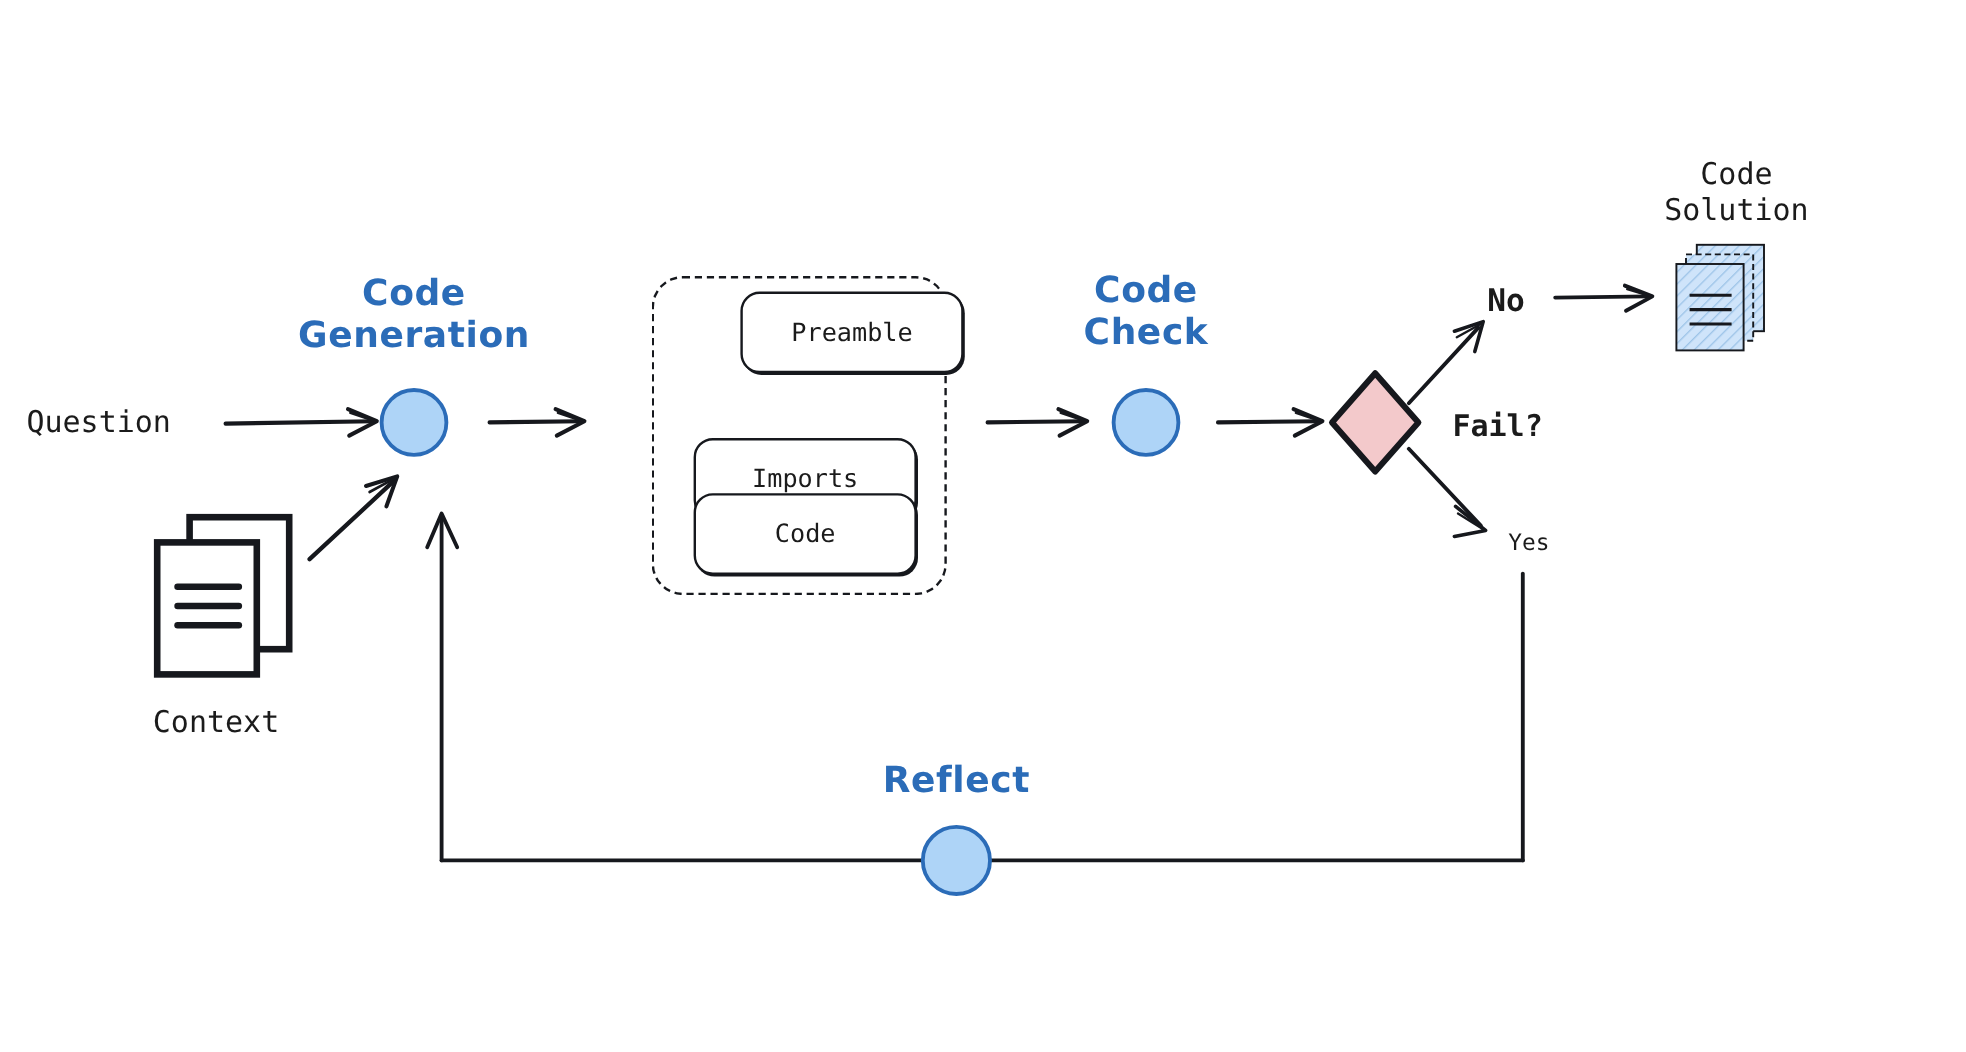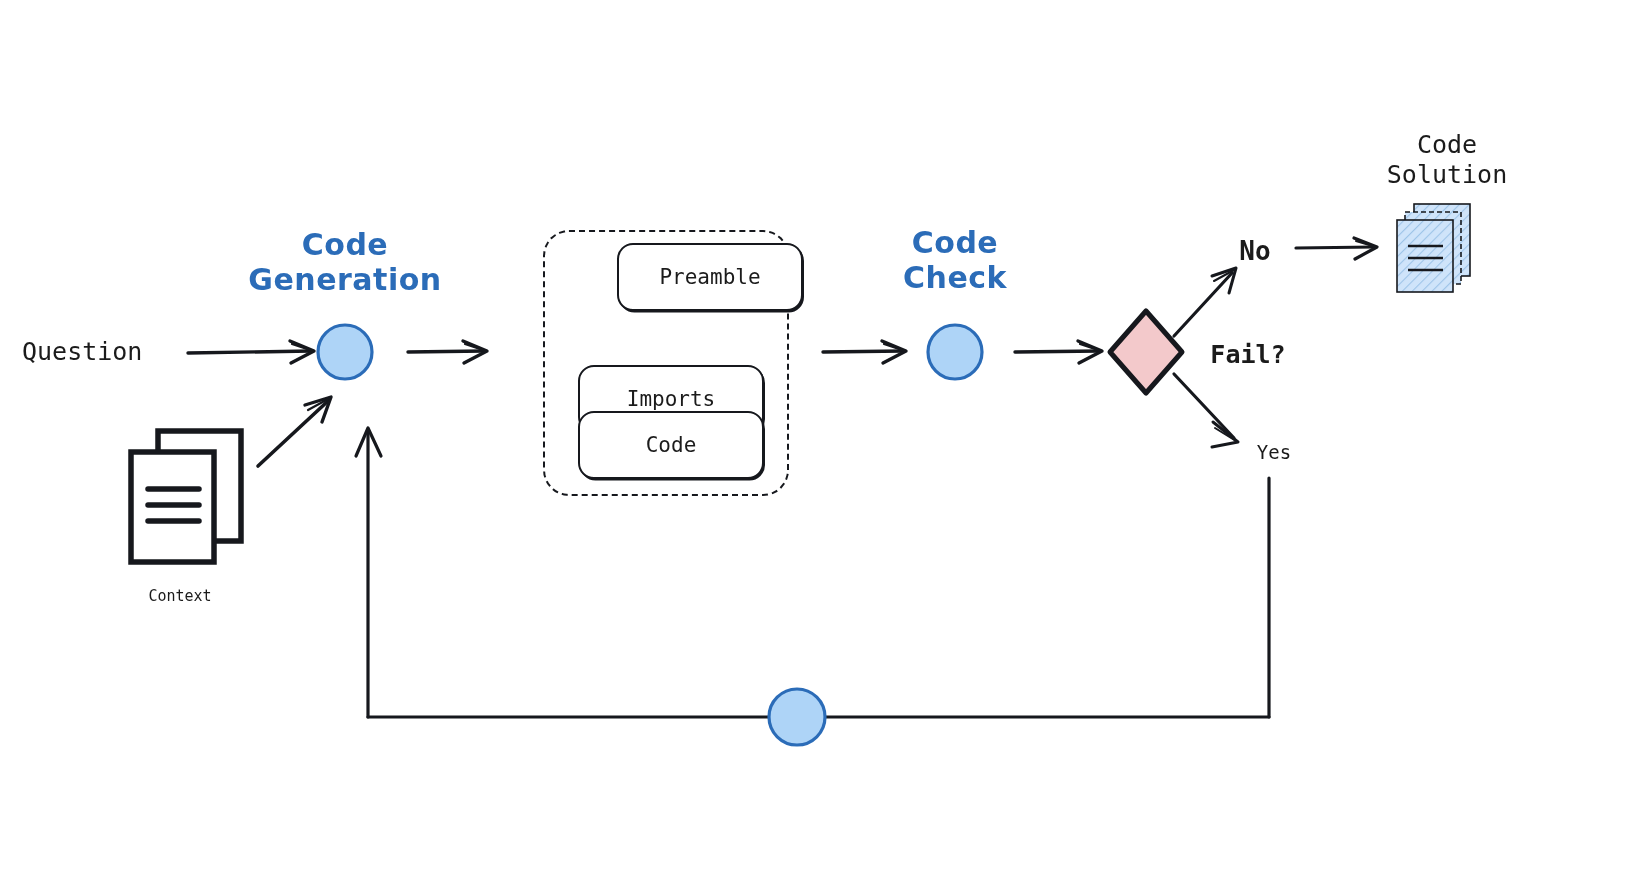--- a/index.html
+++ b/index.html
@@ -163,24 +163,25 @@
     <circle cx="955" cy="352" r="27" fill="#aed4f7" stroke="#2b6cb8" stroke-width="3.2"></circle>
     <circle cx="797" cy="717" r="28" fill="#aed4f7" stroke="#2b6cb8" stroke-width="3.2"></circle>
   </svg>
 
   <div class="node-label" style="left:225px; top:228px; width:240px; font-size:30px;">Code
 Generation</div>
 
   <div class="node-label" style="left:855px; top:226px; width:200px; font-size:30px;">Code
 Check</div>
 
+  <div class="node-label" style="left:677px; top:634px; width:240px; font-size:30px;">Reflect</div>
 
   <div class="mono-label" style="left:22px; top:337px; width:160px; font-size:25px; text-align:left;">Question</div>
 
-  <div class="mono-label" style="left:110px; top:587px; width:140px; font-size:15px;">Context</div>
+  <div class="mono-label" style="left:110px; top:587px; width:140px; font-size:25px;">Context</div>
 
   <div class="mono-label" style="left:1220px; top:236px; width:70px; font-size:26px;font-weight:bold;">No</div>
 
   <div class="mono-label" style="left:1198px; top:340px; width:100px; font-size:25px;font-weight:bold;">Fail?</div>
 
   <div class="mono-label" style="left:1234px; top:441px; width:80px; font-size:19px;">Yes</div>
 
   <div class="mono-label" style="left:1352px; top:130px; width:190px; font-size:25px;">Code
 Solution</div>
 

